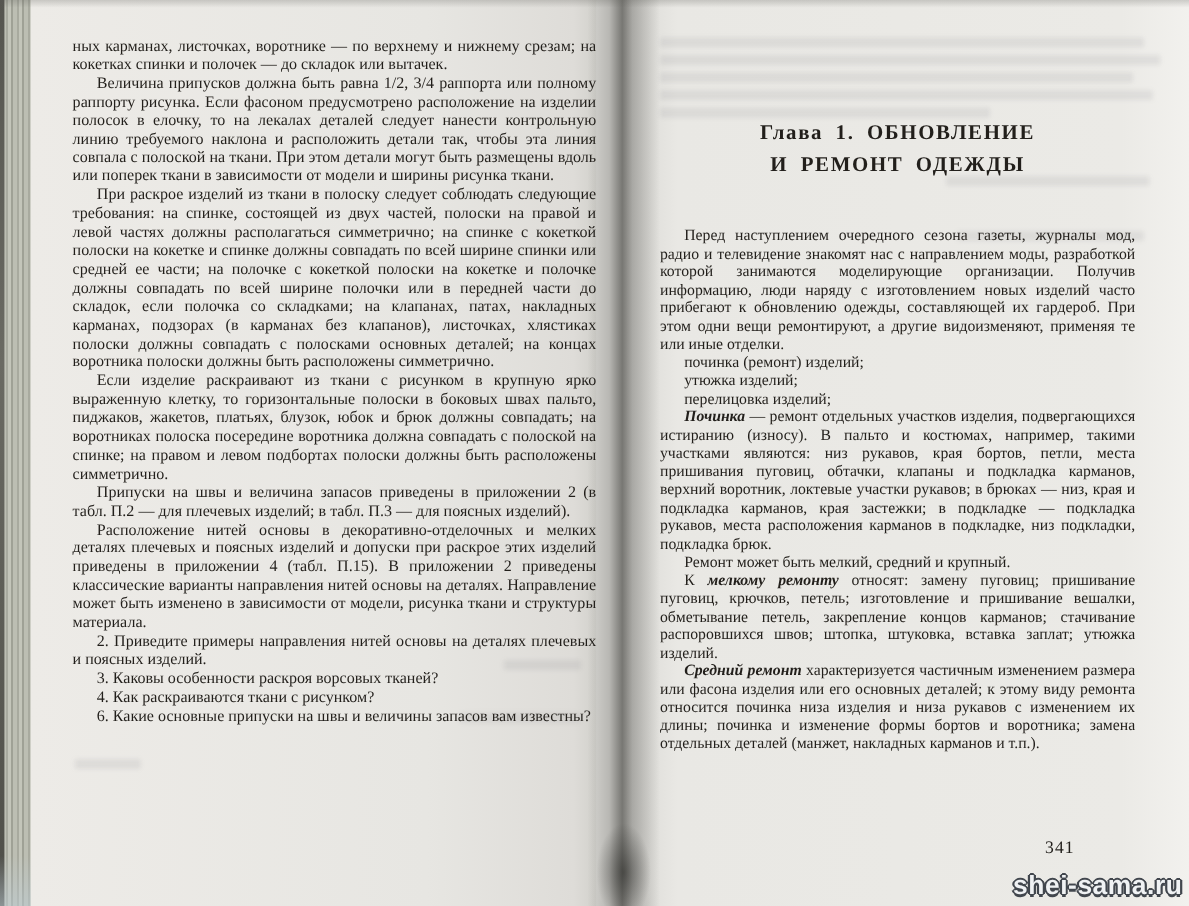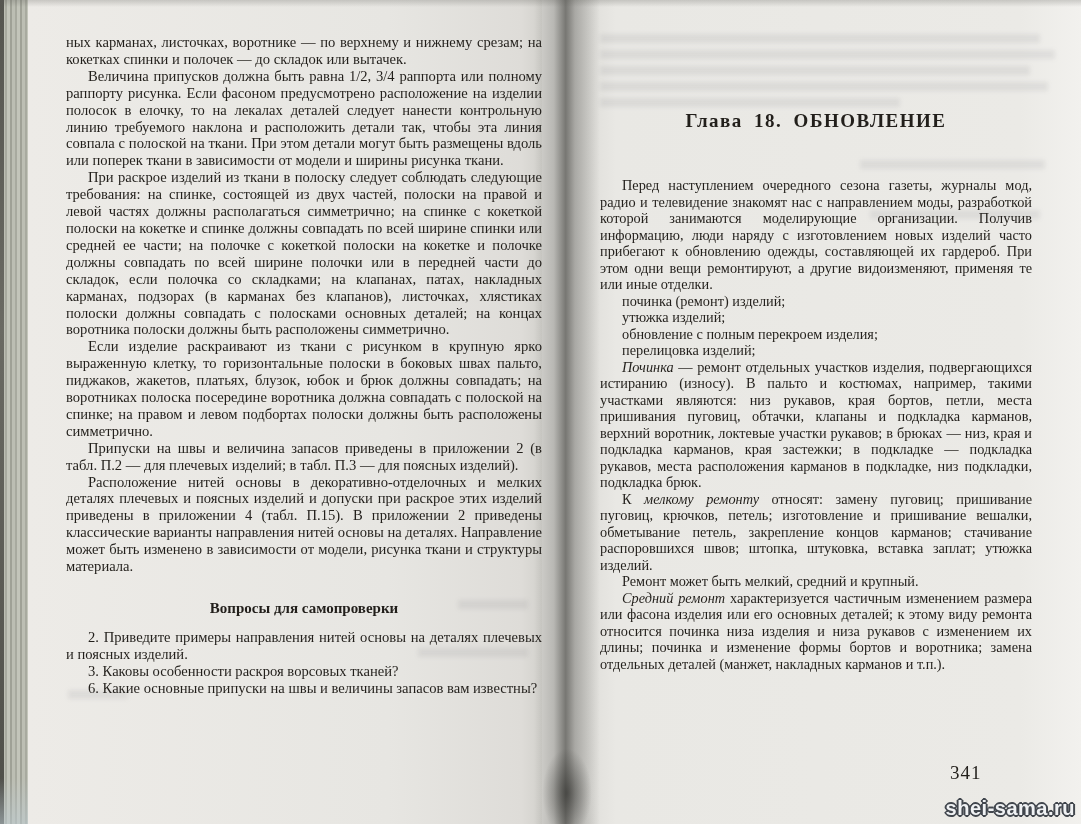--- a/index.html
+++ b/index.html
@@ -52,81 +52,81 @@
   }
   p.body{margin:0;text-indent:22px;}
   p.body.no-indent{text-indent:0;}
   .subheading{
     margin:25px 0 12px;text-align:center;font-weight:bold;font-size:15px;
   }
   .chapter-title{
     margin:8px 0 42px;text-align:center;font-weight:bold;
     font-size:19px;line-height:29px;letter-spacing:1.5px;word-spacing:5px;
   }
-  .page-number{position:absolute;left:950px;top:762px;font-size:19px;letter-spacing:1px;}
+  .page-number{position:absolute;left:950px;top:762px;font-size:16px;letter-spacing:1px;}
   .watermark{
     position:absolute;right:6px;bottom:4px;
     font-family:"Liberation Sans","DejaVu Sans",sans-serif;
-    font-weight:bold;font-size:20px;letter-spacing:.5px;color:#f0f2f4;
+    font-weight:bold;font-size:24px;letter-spacing:.5px;color:#f0f2f4;
     text-shadow:-2px 0 0 #42474e,2px 0 0 #42474e,0 -2px 0 #42474e,0 2px 0 #42474e,
                 -1px -1px 0 #42474e,1px -1px 0 #42474e,-1px 1px 0 #42474e,1px 1px 0 #42474e;
     padding-left:32px;
   }
   
   .ghost{position:absolute;height:9px;border-radius:2px;filter:blur(2px);background:rgba(95,100,106,.10);}
-  i{font-style:italic;}
+  i{font-style:italic;font-weight:bold;}
 </style>
 </head>
 <body>
 
 <div class="book-edge"></div>
 
 <div class="page page-left">
 
   <div class="ghost" style="left:430px;top:600px;width:70px;"></div>
   <div class="ghost" style="left:390px;top:648px;width:110px;"></div>
   <div class="ghost" style="left:40px;top:690px;width:60px;"></div>
 </div>
 
 <div class="col-left">
   <p class="body no-indent">ных карманах, листочках, воротнике — по верхнему и нижнему срезам; на кокетках спинки и полочек — до складок или вытачек.</p>
   <p class="body">Величина припусков должна быть равна 1/2, 3/4 раппорта или полному раппорту рисунка. Если фасоном предусмотрено расположение на изделии полосок в елочку, то на лекалах деталей следует нанести контрольную линию требуемого наклона и расположить детали так, чтобы эта линия совпала с полоской на ткани. При этом детали могут быть размещены вдоль или поперек ткани в зависимости от модели и ширины рисунка ткани.</p>
   <p class="body">При раскрое изделий из ткани в полоску следует соблюдать следующие требования: на спинке, состоящей из двух частей, полоски на правой и левой частях должны располагаться симметрично; на спинке с кокеткой полоски на кокетке и спинке должны совпадать по всей ширине спинки или средней ее части; на полочке с кокеткой полоски на кокетке и полочке должны совпадать по всей ширине полочки или в передней части до складок, если полочка со складками; на клапанах, патах, накладных карманах, подзорах (в карманах без клапанов), листочках, хлястиках полоски должны совпадать с полосками основных деталей; на концах воротника полоски должны быть расположены симметрично.</p>
   <p class="body">Если изделие раскраивают из ткани с рисунком в крупную ярко выраженную клетку, то горизонтальные полоски в боковых швах пальто, пиджаков, жакетов, платьях, блузок, юбок и брюк должны совпадать; на воротниках полоска посередине воротника должна совпадать с полоской на спинке; на правом и левом подбортах полоски должны быть расположены симметрично.</p>
   <p class="body">Припуски на швы и величина запасов приведены в приложении 2 (в табл. П.2 — для плечевых изделий; в табл. П.3 — для поясных изделий).</p>
   <p class="body">Расположение нитей основы в декоративно-отделочных и мелких деталях плечевых и поясных изделий и допуски при раскрое этих изделий приведены в приложении 4 (табл. П.15). В приложении 2 приведены классические варианты направления нитей основы на деталях. Направление может быть изменено в зависимости от модели, рисунка ткани и структуры материала.</p>
-  <h3 class="subheading">Вопросы для самопроверки</h3>
   <p class="body">2. Приведите примеры направления нитей основы на деталях плечевых и поясных изделий.</p>
   <p class="body">3. Каковы особенности раскроя ворсовых тканей?</p>
+  <p class="body">4. Как раскраиваются ткани с рисунком?</p>
   <p class="body">6. Какие основные припуски на швы и величины запасов вам известны?</p>
 </div>
 
 <div class="page page-right">
 
   <div class="ghost" style="left:30px;top:34px;width:440px;"></div>
   <div class="ghost" style="left:30px;top:50px;width:455px;"></div>
   <div class="ghost" style="left:30px;top:66px;width:430px;"></div>
   <div class="ghost" style="left:30px;top:82px;width:448px;"></div>
   <div class="ghost" style="left:30px;top:98px;width:300px;"></div>
   <div class="ghost" style="left:290px;top:160px;width:185px;"></div>
   <div class="ghost" style="left:300px;top:210px;width:170px;"></div>
 </div>
 
 <div class="col-right">
   <h2 class="chapter-title">
-    <span>Глава 18. ОБНОВЛЕНИЕ</span><br>
+    <span>Глава 1. ОБНОВЛЕНИЕ</span><br>
+    <span>И РЕМОНТ ОДЕЖДЫ</span>
   </h2>
   <p class="body">Перед наступлением очередного сезона газеты, журналы мод, радио и телевидение знакомят нас с направлением моды, разработкой которой занимаются моделирующие организации. Получив информацию, люди наряду с изготовлением новых изделий часто прибегают к обновлению одежды, составляющей их гардероб. При этом одни вещи ремонтируют, а другие видоизменяют, применяя те или иные отделки.</p>
   <p class="body">починка (ремонт) изделий;</p>
   <p class="body">утюжка изделий;</p>
-  <p class="body">обновление с полным перекроем изделия;</p>
   <p class="body">перелицовка изделий;</p>
   <p class="body"><span></span><i>Починка</i><span> — ремонт отдельных участков изделия, подвергающихся истиранию (износу). В пальто и костюмах, например, такими участками являются: низ рукавов, края бортов, петли, места пришивания пуговиц, обтачки, клапаны и подкладка карманов, верхний воротник, локтевые участки рукавов; в брюках — низ, края и подкладка карманов, края застежки; в подкладке — подкладка рукавов, места расположения карманов в подкладке, низ подкладки, подкладка брюк.</span></p>
+  <p class="body"><span></span><i></i><span>Ремонт может быть мелкий, средний и крупный.</span></p>
   <p class="body"><span>К </span><i>мелкому ремонту</i><span> относят: замену пуговиц; пришивание пуговиц, крючков, петель; изготовление и пришивание вешалки, обметывание петель, закрепление концов карманов; стачивание распоровшихся швов; штопка, штуковка, вставка заплат; утюжка изделий.</span></p>
-  <p class="body"><span></span><i></i><span>Ремонт может быть мелкий, средний и крупный.</span></p>
   <p class="body"><span></span><i>Средний ремонт</i><span> характеризуется частичным изменением размера или фасона изделия или его основных деталей; к этому виду ремонта относится починка низа изделия и низа рукавов с изменением их длины; починка и изменение формы бортов и воротника; замена отдельных деталей (манжет, накладных карманов и т.п.).</span></p>
 </div>
 
 <div class="gutter"></div>
 <div class="topshade"></div>
 
 <div class="page-number">341</div>
 <div class="watermark">shei-sama.ru</div>
 
 </body></html>

